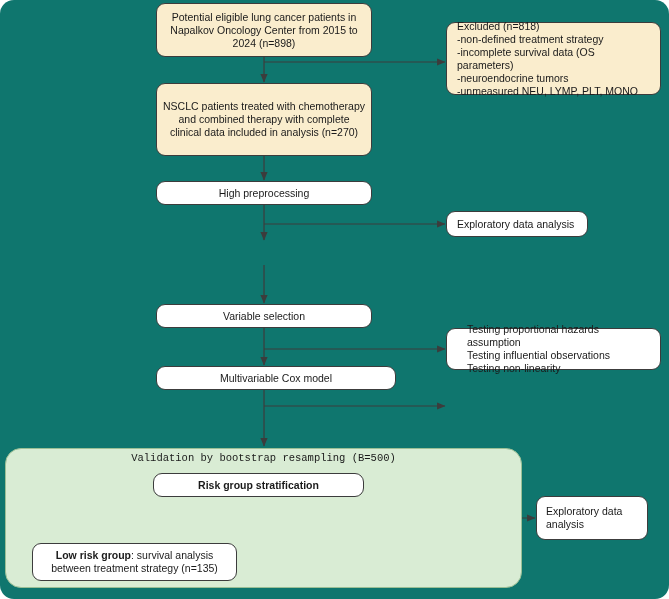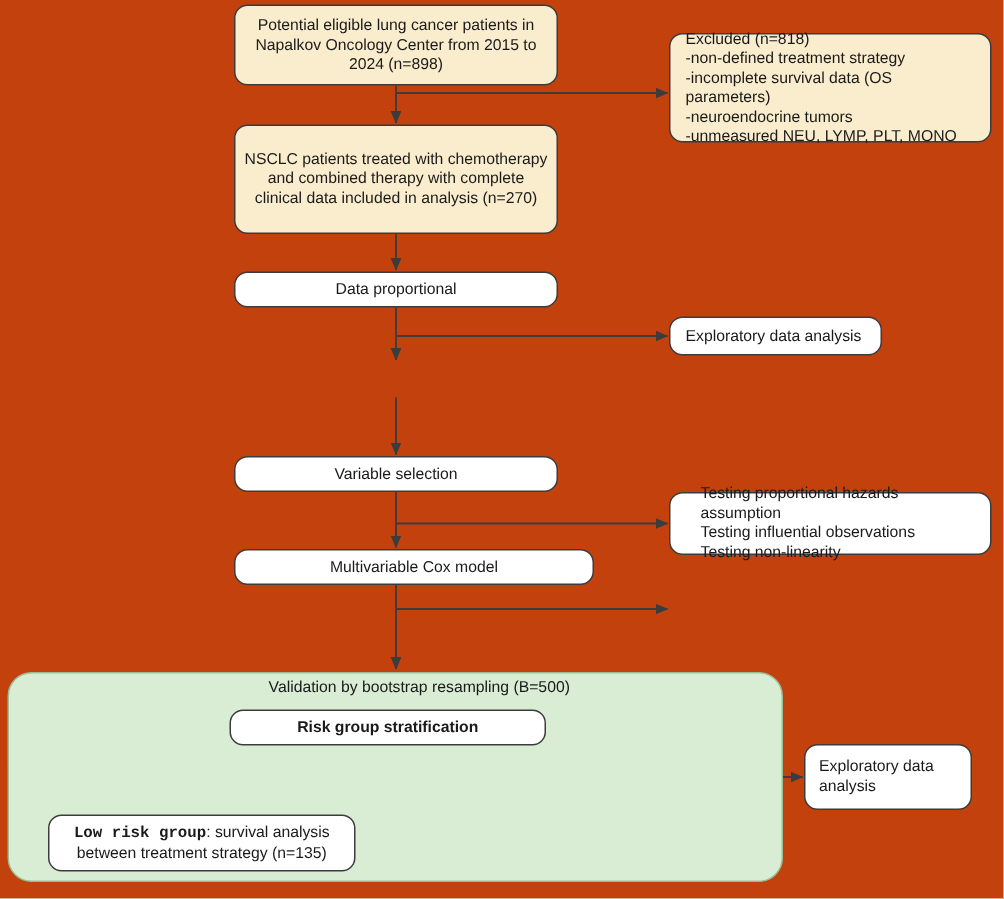--- a/index.html
+++ b/index.html
@@ -4,23 +4,24 @@
 <style>
   html, body {
     margin: 0;
     padding: 0;
     background: #ffffff;
   }
   #canvas {
     position: relative;
     width: 669px;
     height: 599px;
-    background: #c2410c;
+    background: #0f766e;
     font-family: "Liberation Sans", sans-serif;
     overflow: hidden;
+    border-radius: 14px;
   }
   svg#wires {
     position: absolute;
     left: 0; top: 0;
     width: 669px;
     height: 599px;
     pointer-events: none;
   }
   .node {
     position: absolute;
@@ -50,21 +51,21 @@
     z-index: 1;
   }
   .group-title {
     position: absolute;
     font-size: 10.5px;
     line-height: 13px;
     color: #1a1a1a;
     text-align: center;
     z-index: 2;
   }
-  .bold { font-weight: bold; font-family: Liberation Mono, monospace; }
+  .bold { font-weight: bold; }
   .lines { white-space: pre-line; }
 </style>
 </head>
 <body>
 
 <div id="canvas">
 
   <svg id="wires" viewBox="0 0 669 599">
     <defs>
       <marker id="arrow" markerWidth="8" markerHeight="8" refX="6.6" refY="3" orient="auto" markerUnits="strokeWidth">
@@ -112,21 +113,21 @@
 -incomplete survival data (OS parameters)
 -neuroendocrine tumors
 -unmeasured NEU, LYMP, PLT, MONO</span>
   </div>
 
   <div class="node cream" style="left:156px; top:83px; width:216px; height:73px;">
     <span>NSCLC patients treated with chemotherapy and combined therapy with complete clinical data included in analysis (n=270)</span>
   </div>
 
   <div class="node plain" style="left:156px; top:181px; width:216px; height:24px;">
-    <span>Data proportional</span>
+    <span>High preprocessing</span>
   </div>
 
   <div class="node plain left" style="left:446px; top:211px; width:142px; height:26px; padding-left:10px;">
     <span>Exploratory data analysis</span>
   </div>
 
 
   <div class="node plain" style="left:156px; top:304px; width:216px; height:24px;">
     <span>Variable selection</span>
   </div>
@@ -137,21 +138,21 @@
 Testing non-linearity</span>
   </div>
 
   <div class="node plain" style="left:156px; top:366px; width:240px; height:24px;">
     <span>Multivariable Cox model</span>
   </div>
 
 
   <div class="group-box" style="left:5px; top:448px; width:517px; height:140px;"></div>
 
-  <div class="group-title" style="left:21px; top:452px; width:517px;">
+  <div class="group-title" style="left:5px; top:452px; width:517px;font-family:Liberation Mono, monospace;">
     <span>Validation by bootstrap resampling (B=500)</span>
   </div>
 
   <div class="node plain" style="left:153px; top:473px; width:211px; height:24px;font-weight:bold;">
     <span>Risk group stratification</span>
   </div>
 
   <div class="node plain" style="left:32px; top:543px; width:205px; height:38px;">
     <span>
       <span class="bold">Low risk group</span><span>: survival analysis between treatment strategy (n=135)</span>

